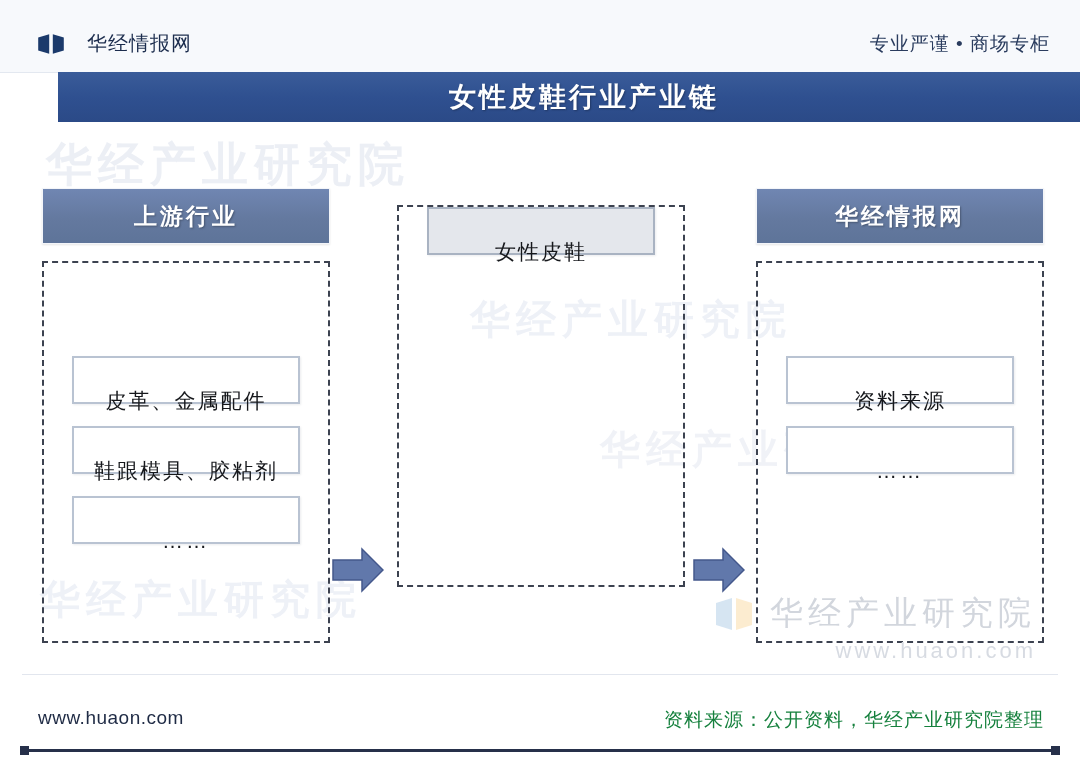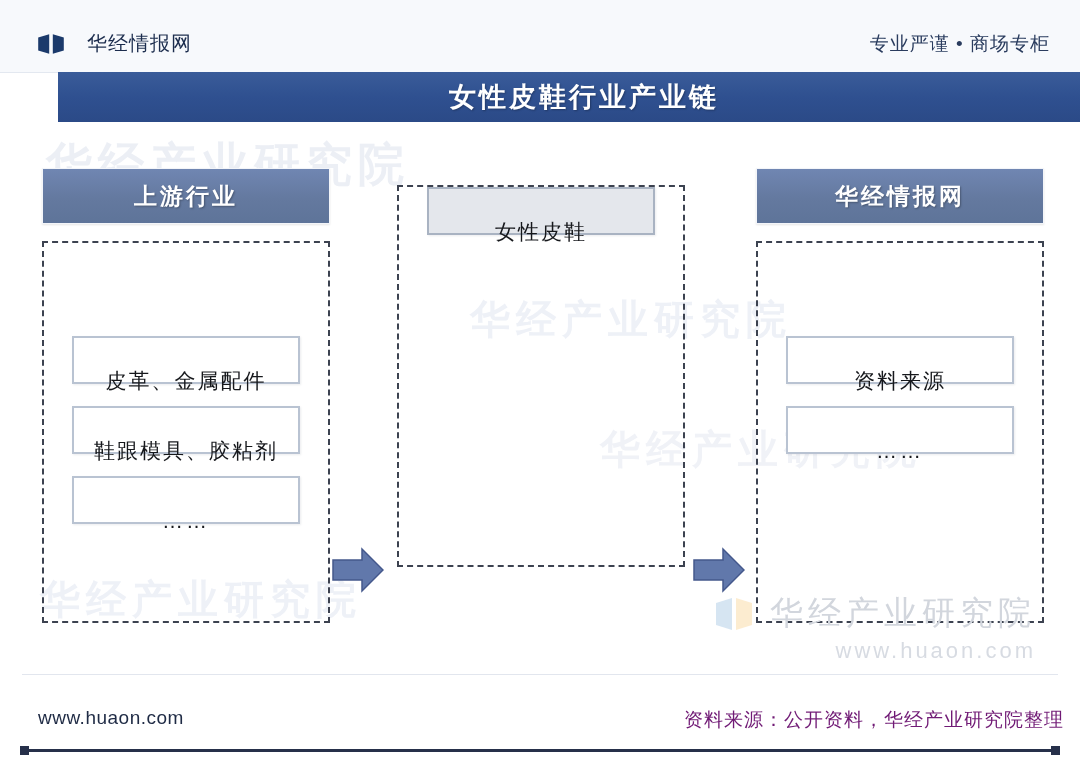--- a/index.html
+++ b/index.html
@@ -120,21 +120,21 @@
     font-size: 22px;
     color: #d7dbe2;
     letter-spacing: 3px;
     white-space: nowrap;
     text-align: right;
   }
 
   
   .col {
     position: absolute;
-    top: 46px;
+    top: 66px;
     width: 288px;
   }
   .col.c1 { left: 42px; }
   .col.c2 { left: 397px; }
   .col.c3 { left: 756px; }
 
   .col-head {
     height: 56px;
     background: linear-gradient(180deg, #7086b2 0%, #64799f 55%, #5e7499 100%);
     border: 1px solid #f3f5f9;
@@ -231,23 +231,23 @@
   .footer-url {
     position: absolute;
     left: 38px; top: 33px;
     font-size: 19px;
     color: #1f2b45;
     letter-spacing: 0.5px;
     white-space: nowrap;
   }
   .footer-source {
     position: absolute;
-    right: 16px; top: 33px;
+    right: 36px; top: 33px;
     font-size: 19px;
-    color: #701a75;
+    color: #15803d;
     letter-spacing: 1px;
     white-space: nowrap;
   }
   .footer-rule {
     position: absolute;
     left: 22px; top: 75px;
     width: 1036px;
     height: 3px;
     background: #26304a;
   }

